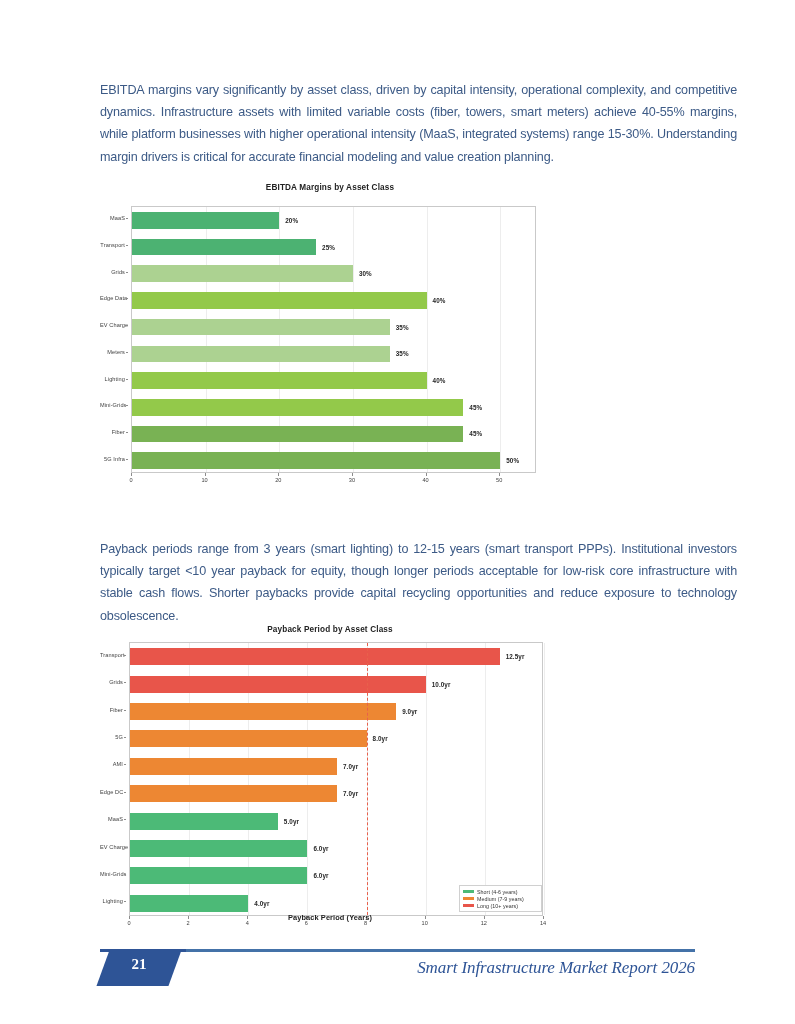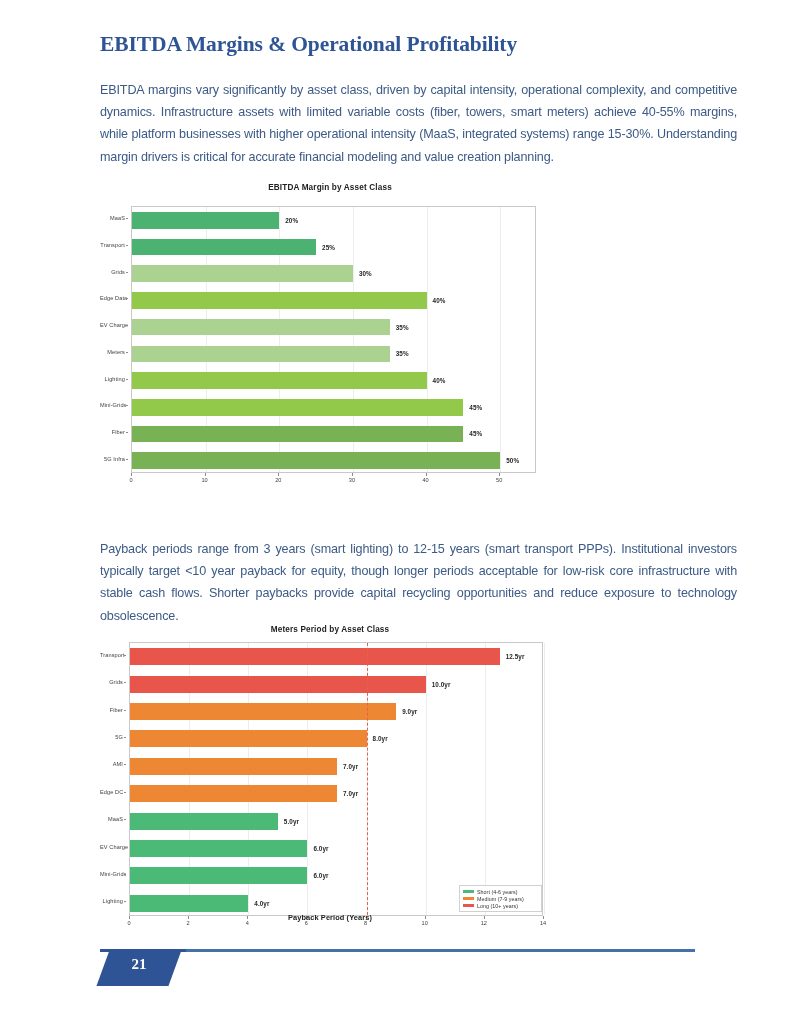--- a/index.html
+++ b/index.html
@@ -220,26 +220,25 @@
     font-size: 17px;
     color: #2e5496;
     letter-spacing: -0.1px;
   }
 </style>
 </head>
 <body>
 
 <div class="page">
 
-  <div class="h1">EBITDA Margins &amp; Operational Profitability</div>
 
   <div class="para" style="top:79px;">EBITDA margins vary significantly by asset class, driven by capital intensity, operational complexity, and competitive dynamics. Infrastructure assets with limited variable costs (fiber, towers, smart meters) achieve 40-55% margins, while platform businesses with higher operational intensity (MaaS, integrated systems) range 15-30%. Understanding margin drivers is critical for accurate financial modeling and value creation planning.</div>
 
   <div class="chart" id="chart1" style="left:100px; top:183px; width:460px; height:315px;">
-    <div class="chart-title">EBITDA Margin by Asset Class</div>
+    <div class="chart-title">EBITDA Margins by Asset Class</div>
   <div class="plot" style="left: 31px; top: 23px; width: 405px; height: 267px;">
         <div class="gridline" style="left: 73.6364px;"></div>
         <div class="gridline" style="left: 147.273px;"></div>
         <div class="gridline" style="left: 220.909px;"></div>
         <div class="gridline" style="left: 294.545px;"></div>
         <div class="gridline" style="left: 368.182px;"></div>
         <div class="bar-row" style="top: 5.073px; height: 16.554px; width: 405px;">
           <div class="bar" style="width: 147.273px; background: rgb(76, 178, 114);"></div>
           <span class="bar-label">20%</span>
         </div>
@@ -301,21 +300,21 @@
       <div class="xtick-mark" style="left: 325.545px; top: 290px;"></div>
       <div class="xtick" style="left: 313.545px; width: 24px; top: 294px;">40</div>
       <div class="xtick-mark" style="left: 399.182px; top: 290px;"></div>
       <div class="xtick" style="left: 387.182px; width: 24px; top: 294px;">50</div>
     </div>
 
 
   <div class="para" style="top:538px;">Payback periods range from 3 years (smart lighting) to 12-15 years (smart transport PPPs). Institutional investors typically target &lt;10 year payback for equity, though longer periods acceptable for low-risk core infrastructure with stable cash flows. Shorter paybacks provide capital recycling opportunities and reduce exposure to technology obsolescence.</div>
 
   <div class="chart" id="chart2" style="left:100px; top:625px; width:460px; height:320px;">
-    <div class="chart-title">Meters Period by Asset Class</div>
+    <div class="chart-title">Payback Period by Asset Class</div>
   <div class="plot" style="left: 29px; top: 17px; width: 414px; height: 274px;">
         <div class="gridline" style="left: 59.1429px;"></div>
         <div class="gridline" style="left: 118.286px;"></div>
         <div class="gridline" style="left: 177.429px;"></div>
         <div class="gridline" style="left: 236.571px;"></div>
         <div class="gridline" style="left: 295.714px;"></div>
         <div class="gridline" style="left: 354.857px;"></div>
         <div class="gridline" style="left: 414px;"></div>
         <div class="bar-row" style="top: 5.206px; height: 16.988px; width: 414px;">
           <div class="bar" style="width: 369.643px; background: rgb(232, 85, 74);"></div>
@@ -399,14 +398,15 @@
           <span class="legend-swatch" style="background: rgb(232, 85, 74);"></span>
           <span class="legend-text">Long (10+ years)</span>
         </div>
       </div>
     </div>
 
   <div class="footer-rule"></div>
   <div class="footer-rule-light"></div>
   <div class="page-tab"></div>
   <div class="page-num">21</div>
+  <div class="footer-title">Smart Infrastructure Market Report 2026</div>
 
 </div>
 
 </body></html>

